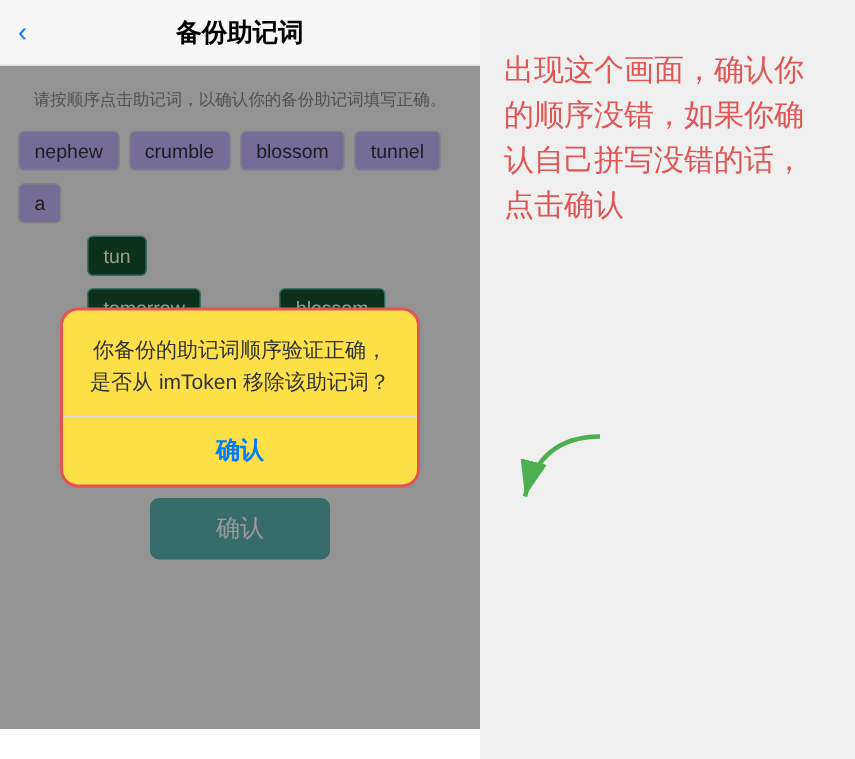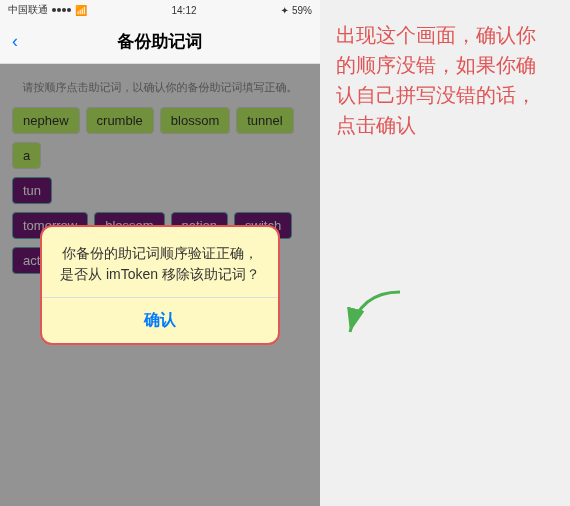--- a/index.html
+++ b/index.html
@@ -86,31 +86,32 @@
     }
 
     
     .word-grid {
       display: flex;
       flex-wrap: wrap;
       gap: 6px;
       margin-bottom: 8px;
     }
     .word-chip {
-      background: #bef264;
+      background: #c4b5fd;
       border: 1px solid #ddd;
       border-radius: 4px;
       padding: 5px 10px;
       font-size: 13px;
       color: #333;
     }
     .word-chip.teal {
-      background: #701a75;
+      background: #14532d;
       border-color: #5bb5b0;
       color: #fff;
+      margin-left: 46px;
     }
 
     
     .confirm-btn-bottom {
       display: block;
       width: 120px;
       margin: 12px auto 0;
       background: #5bb5b0;
       color: #fff;
       text-align: center;
@@ -126,21 +127,21 @@
       top: 0; left: 0; right: 0; bottom: 0;
       background: rgba(0,0,0,0.4);
       display: flex;
       align-items: center;
       justify-content: center;
       z-index: 10;
     }
 
     
     .dialog {
-      background: #fef9c3;
+      background: #fde047;
       border-radius: 12px;
       width: 240px;
       overflow: hidden;
       border: 2px solid #e05555;
     }
     .dialog-body {
       padding: 16px 16px 12px;
       text-align: center;
       font-size: 14px;
       color: #333;
@@ -164,21 +165,21 @@
       border-right: 1px solid #ddd;
     }
     .dialog-btn.confirm {
       color: #007aff;
       font-weight: 600;
     }
 
     
     .annotation-panel {
       width: 250px;
-      padding: 20px 16px;
+      padding: 32px 16px;
       display: flex;
       flex-direction: column;
       align-items: flex-start;
       position: relative;
     }
     .annotation-text {
       font-size: 20px;
       color: #e05555;
       font-weight: 500;
       line-height: 1.5;
@@ -194,37 +195,20 @@
     .arrow-svg {
       width: 80px;
       height: 60px;
     }
   </style>
 </head>
 <body>
 
 <div class="phone-frame">
 
-  <div class="status-bar">
-    <div class="status-left">
-      <span>中国联通</span>
-      <div class="signal-dots">
-        <div class="dot"></div>
-          <div class="dot"></div>
-          <div class="dot"></div>
-          <div class="dot"></div>
-      </div>
-      <span>📶</span>
-    </div>
-    <span>14:12</span>
-    <div class="status-right">
-      <span>✦</span>
-      <span>59%</span>
-    </div>
-  </div>
 
   <div class="nav-bar">
     <span class="nav-back">‹</span>
     <span class="nav-title">备份助记词</span>
   </div>
 
   <div class="main-content">
     <div class="page-subtitle">请按顺序点击助记词，以确认你的备份助记词填写正确。</div>
 
     <div class="word-grid">

